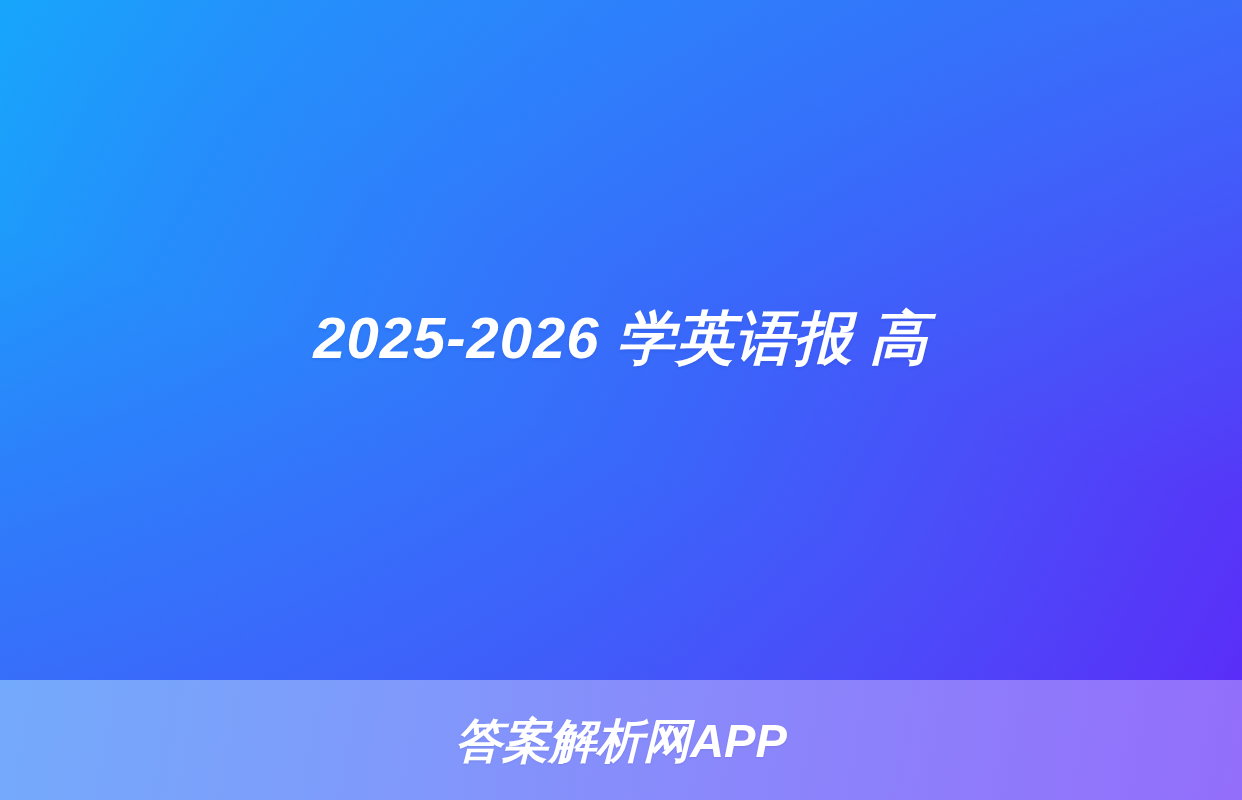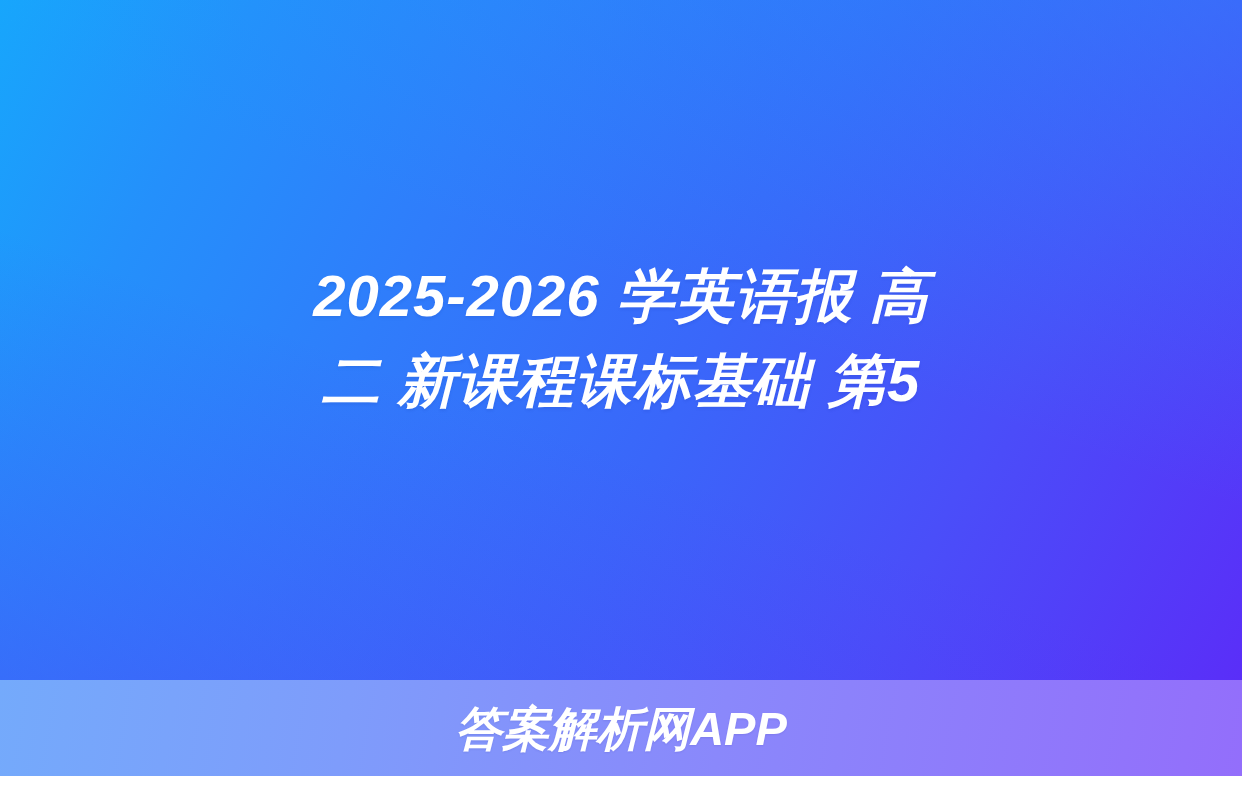--- a/index.html
+++ b/index.html
@@ -71,21 +71,21 @@
     display: block;
     white-space: nowrap;
   }
 
   
   .footer {
     position: absolute;
     left: 0;
     top: 680px;
     width: 1242px;
-    height: 96px;
+    height: 120px;
     background: linear-gradient(100deg,
       #74aafb 0%,
       #7e9cfb 28%,
       #8a88fb 58%,
       #936efb 100%);
     display: flex;
     align-items: center;
     justify-content: center;
   }
   .footer-text {
@@ -100,21 +100,20 @@
   }
 </style>
 </head>
 <body>
 
 <div class="banner">
 
   <div class="hero">
     <div class="title-block">
       <span class="tline">2025-2026 学英语报 高</span>
-      <span class="tline">二 新课程课标基础 第5</span>
     </div>
   </div>
 
   <div class="footer">
     <span class="footer-text">答案解析网APP</span>
   </div>
 
 </div>
 
 </body></html>

